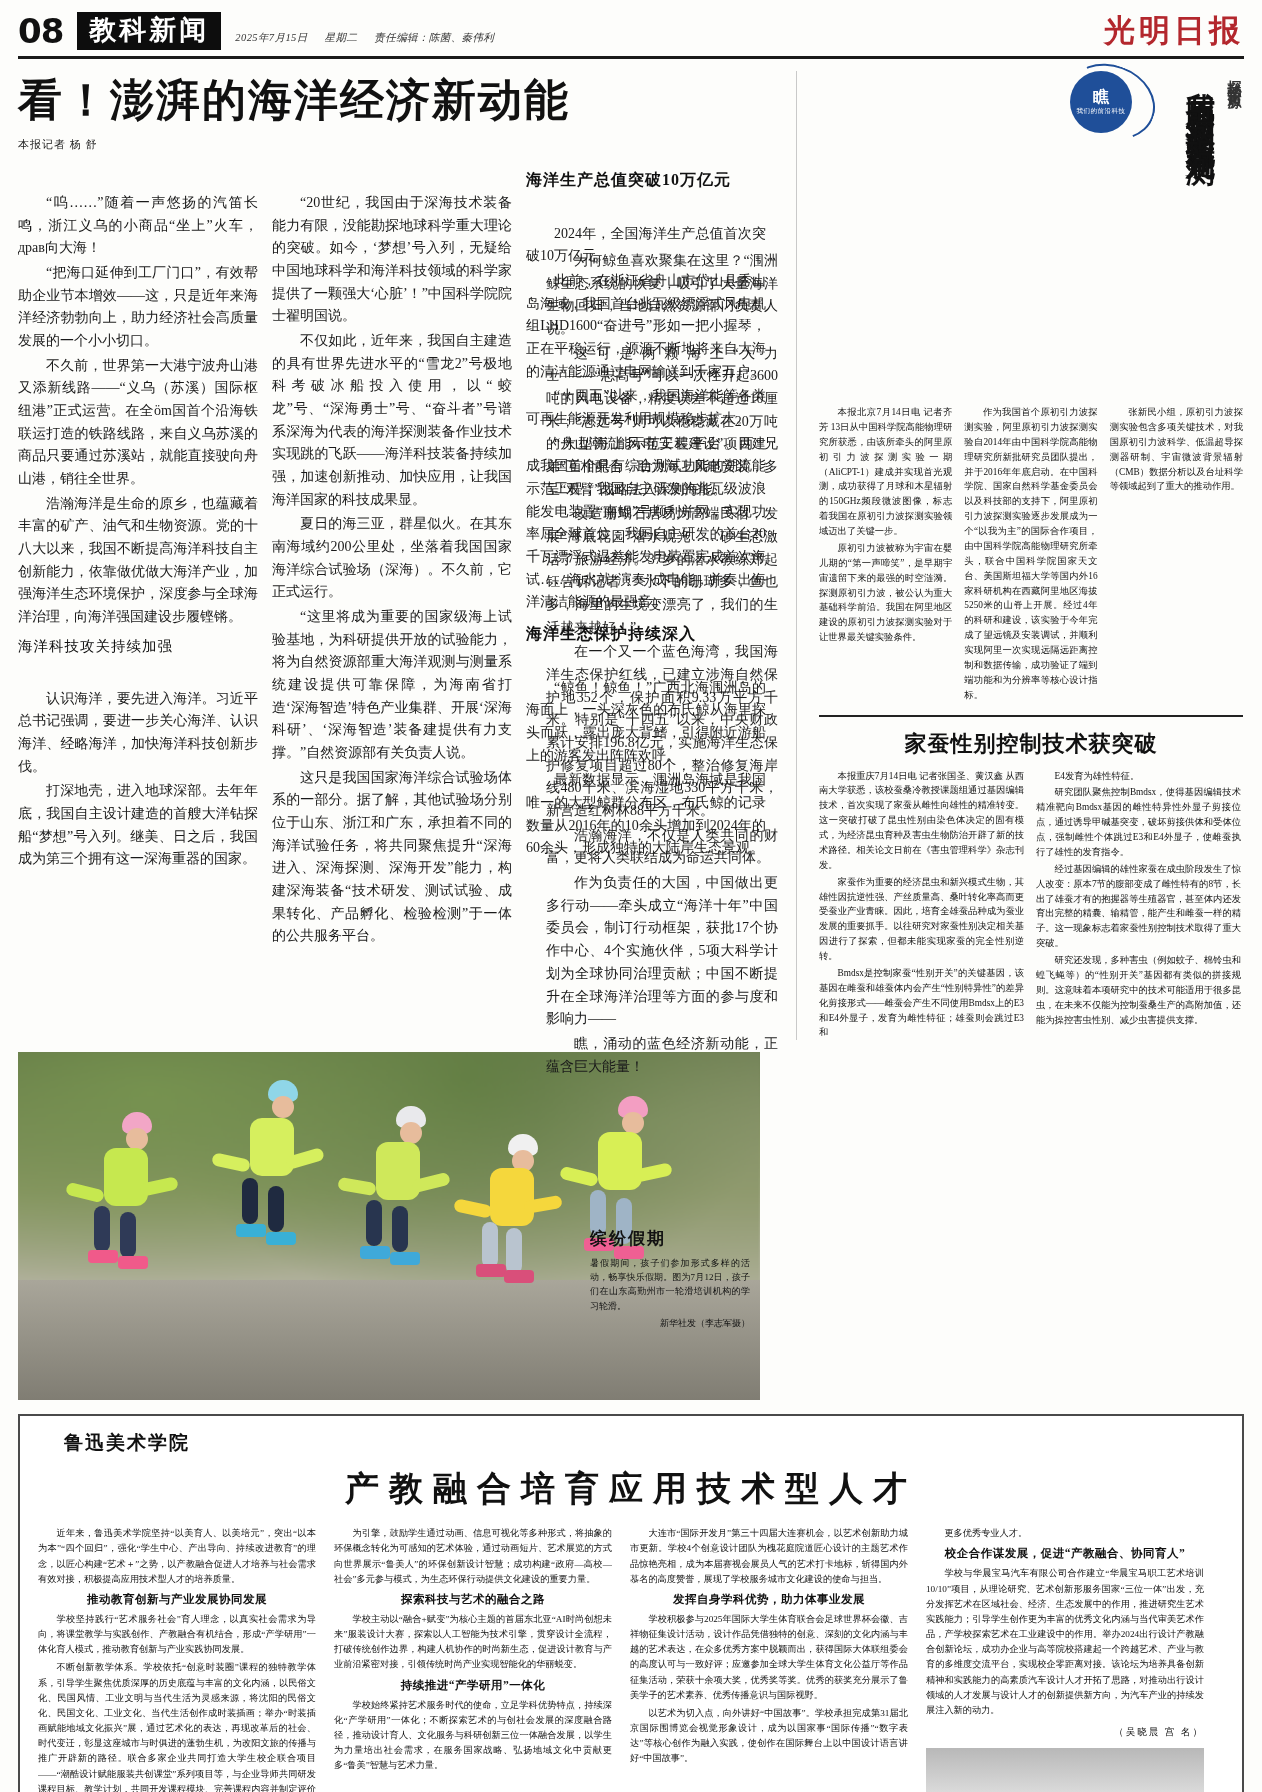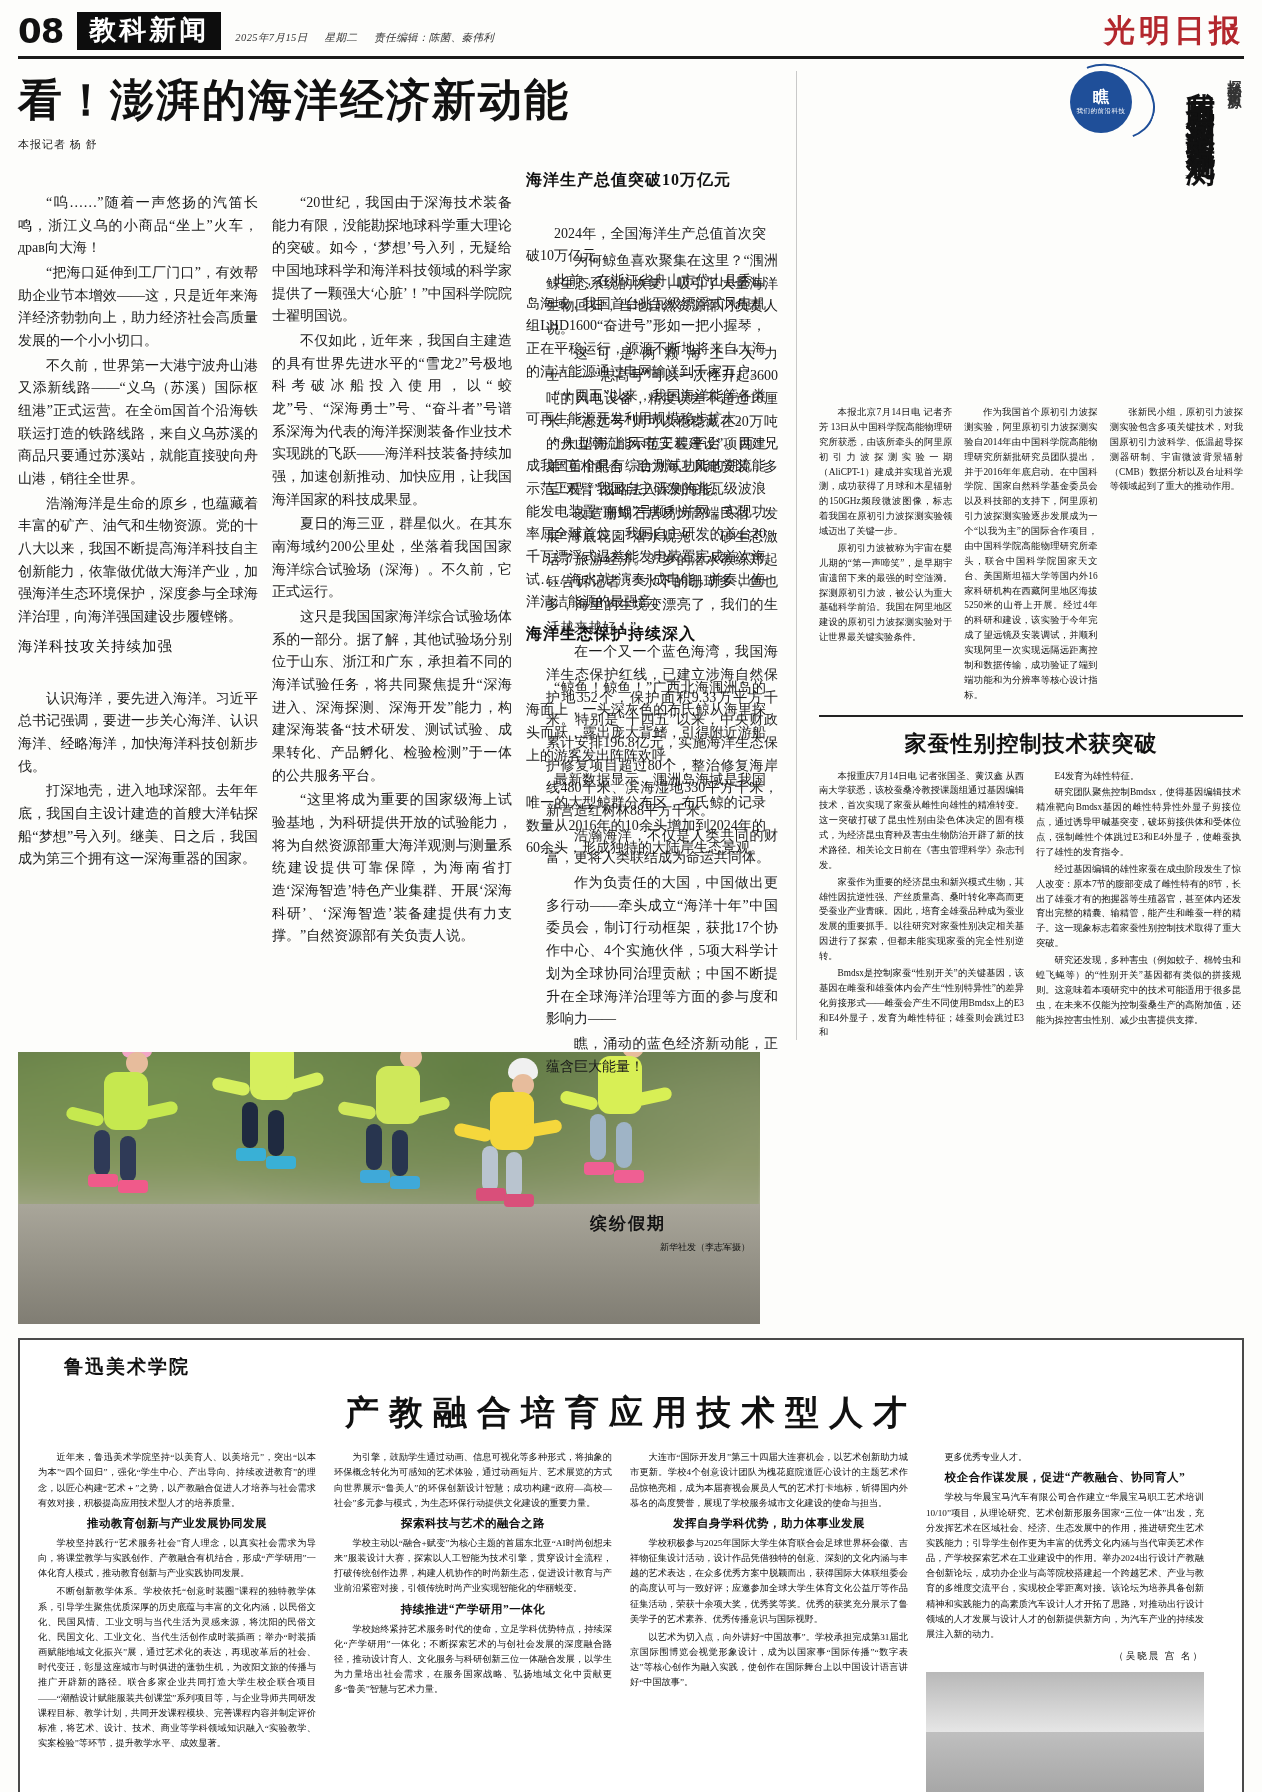--- a/index.html
+++ b/index.html
@@ -103,21 +103,21 @@
   }
   .rblock-cols { display:flex; gap:12px; margin-top:6px; }
   .rcol { width:136px; }
   .rbody { font-size:9.3px; line-height:1.6; text-align:justify; }
   .rbody p { margin:0 0 2px 0; text-indent:2em; }
   .hr-thick { border-top:2px solid #222; margin:10px 0 8px 0; }
 
   
   .photo-wrap { margin-top:10px; position:relative; }
   .photo {
-    width:742px; height:272px; position:relative; overflow:hidden;
+    width:742px; height:348px; position:relative; overflow:hidden;
     background:linear-gradient(180deg,#6f7f55 0%, #8d9a68 28%, #b9b9a6 55%, #9c9c8e 100%);
   }
   .blurbg {
     position:absolute; inset:0;
     background:
       radial-gradient(ellipse at 18% 12%, rgba(120,150,80,.85), transparent 45%),
       radial-gradient(ellipse at 60% 8%, rgba(90,120,60,.8), transparent 50%),
       radial-gradient(ellipse at 85% 20%, rgba(150,160,120,.7), transparent 55%),
       linear-gradient(180deg,#5e7044 0%,#8a9566 40%,#b5b4a2 70%,#8f8f82 100%);
     filter:blur(1px);
@@ -200,22 +200,22 @@
             <p>认识海洋，要先进入海洋。习近平总书记强调，要进一步关心海洋、认识海洋、经略海洋，加快海洋科技创新步伐。</p>
             <p>打深地壳，进入地球深部。去年年底，我国自主设计建造的首艘大洋钻探船“梦想”号入列。继美、日之后，我国成为第三个拥有这一深海重器的国家。</p>
           </div>
         </div>
 
         <div class="col">
           <div class="bodytext">
             <p>“20世纪，我国由于深海技术装备能力有限，没能勘探地球科学重大理论的突破。如今，‘梦想’号入列，无疑给中国地球科学和海洋科技领域的科学家提供了一颗强大‘心脏’！”中国科学院院士翟明国说。</p>
             <p>不仅如此，近年来，我国自主建造的具有世界先进水平的“雪龙2”号极地科考破冰船投入使用，以“蛟龙”号、“深海勇士”号、“奋斗者”号谱系深海为代表的海洋探测装备作业技术实现跳的飞跃——海洋科技装备持续加强，加速创新推动、加快应用，让我国海洋国家的科技成果显。</p>
             <p>夏日的海三亚，群星似火。在其东南海域约200公里处，坐落着我国国家海洋综合试验场（深海）。不久前，它正式运行。</p>
+            <p>“这里将成为重要的国家级海上试验基地，为科研提供开放的试验能力，将为自然资源部重大海洋观测与测量系统建设提供可靠保障，为海南省打造‘深海智造’特色产业集群、开展‘深海科研’、‘深海智造’装备建提供有力支撑。”自然资源部有关负责人说。</p>
             <p>这只是我国国家海洋综合试验场体系的一部分。据了解，其他试验场分别位于山东、浙江和广东，承担着不同的海洋试验任务，将共同聚焦提升“深海进入、深海探测、深海开发”能力，构建深海装备“技术研发、测试试验、成果转化、产品孵化、检验检测”于一体的公共服务平台。</p>
-            <p>“这里将成为重要的国家级海上试验基地，为科研提供开放的试验能力，将为自然资源部重大海洋观测与测量系统建设提供可靠保障，为海南省打造‘深海智造’特色产业集群、开展‘深海科研’、‘深海智造’装备建提供有力支撑。”自然资源部有关负责人说。</p>
           </div>
         </div>
 
         <div class="col">
           <div class="subhead-big">海洋生产总值突破10万亿元</div>
           <div class="bodytext">
             <p>2024年，全国海洋生产总值首次突破10万亿元。</p>
             <p>此前，在浙江省舟山市岱山县秀山岛海域，我国首台兆瓦级漂浮式风电机组LHD1600“奋进号”形如一把小握琴，正在平稳运行，源源不断地将来自大海的清洁能源通过电网输送到千家万户。</p>
             <p>“十四五”以来，我国海洋能等各类可再生能源开发利用规模稳步扩大。</p>
             <p>“舟山潮流能示范工程建设”项目建成我国首个具有综合测试功能的潮流能示范工程；我国自主研发的兆瓦级波浪能发电装置“南鲲”号顺利并网，实现功率屈全球首位；我国自主研发的首台20千瓦漂浮式温差能发电装置完成首次海试……海水就“演奏”成电能，并奏出海洋清洁能源的最强音。</p>
@@ -350,20 +350,21 @@
             <div class="sk-arm" style="left:22px; top:96px; background:#d8ef55; transform:rotate(14deg);"></div>
             <div class="sk-arm" style="left:96px; top:92px; background:#d8ef55; transform:rotate(-12deg);"></div>
             <div class="sk-leg" style="left:52px; top:116px; background:#9fb4c6;"></div>
             <div class="sk-leg" style="left:78px; top:124px; background:#9fb4c6;"></div>
             <div class="sk-skate" style="left:46px; top:164px; background:#ef5f93;"></div>
             <div class="sk-skate" style="left:76px; top:172px; background:#ef5f93;"></div>
           </div>
 
           <div class="caption-box">
             <div class="caption-title">缤纷假期</div>
+            <div class="caption-text">暑假期间，孩子们参加形式多样的活动，畅享快乐假期。图为7月12日，孩子们在山东高勤州市一轮滑培训机构的学习轮滑。</div>
             <div class="caption-credit">新华社发（李志军摄）</div>
           </div>
         </div>
       </div>
     </div>
     <div style="width:1px;"></div>
     <div style="width:438px; padding-left:14px;"></div>
   </div>
 
   <div style="position:absolute; left:546px; top:218px; width:232px;">

